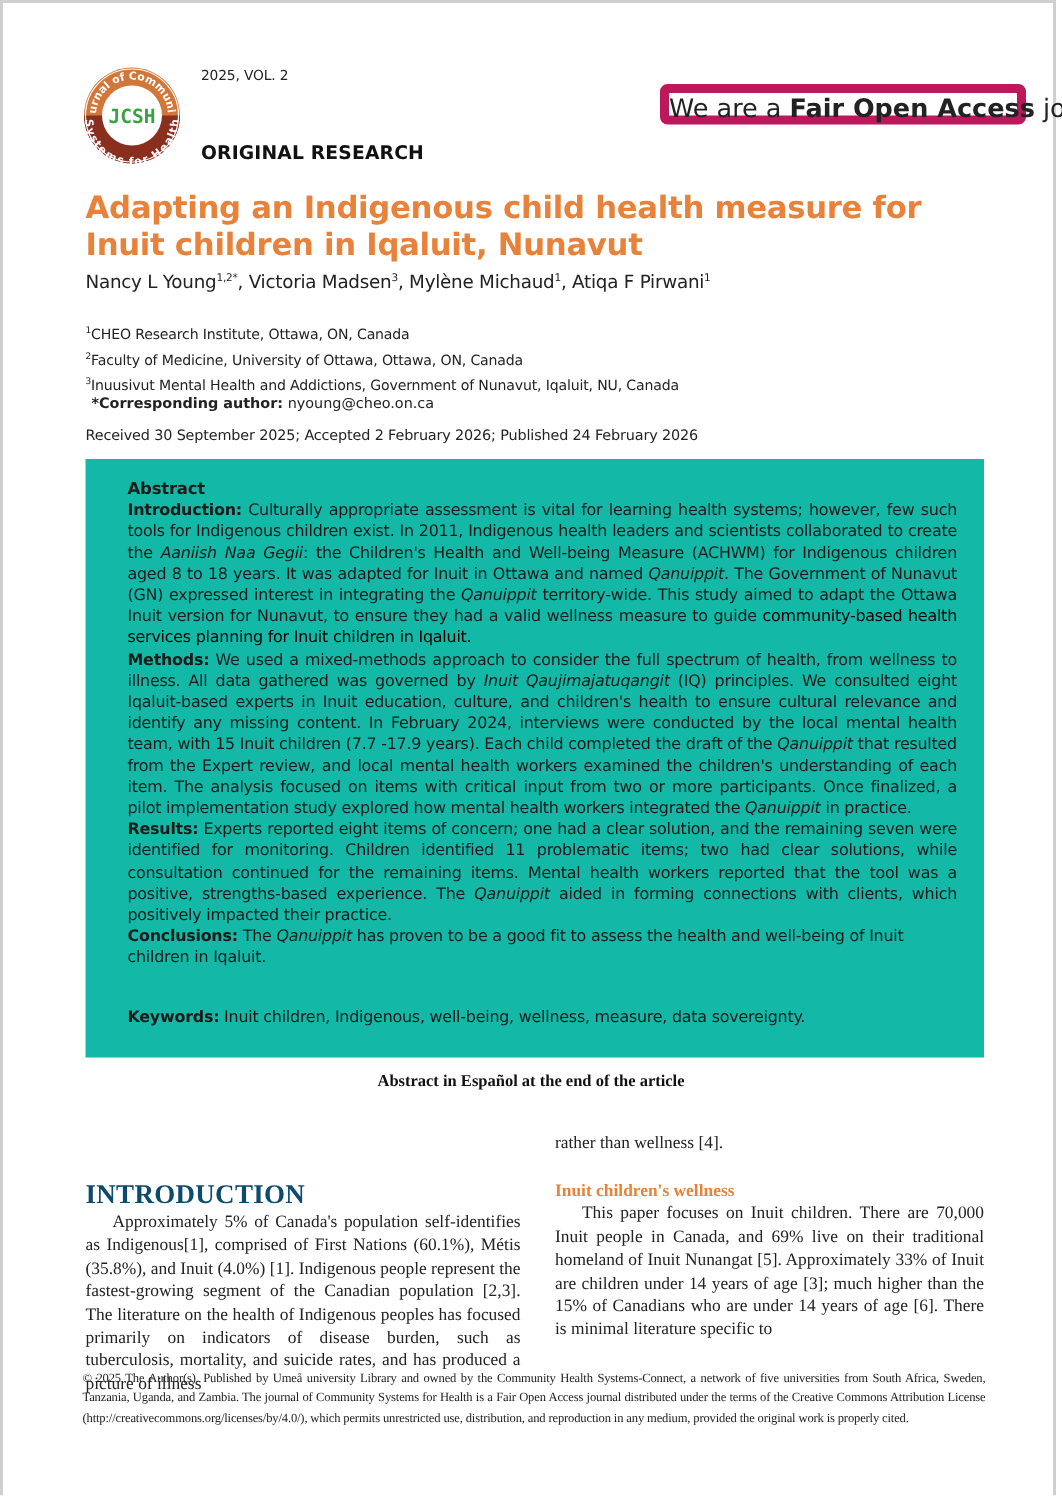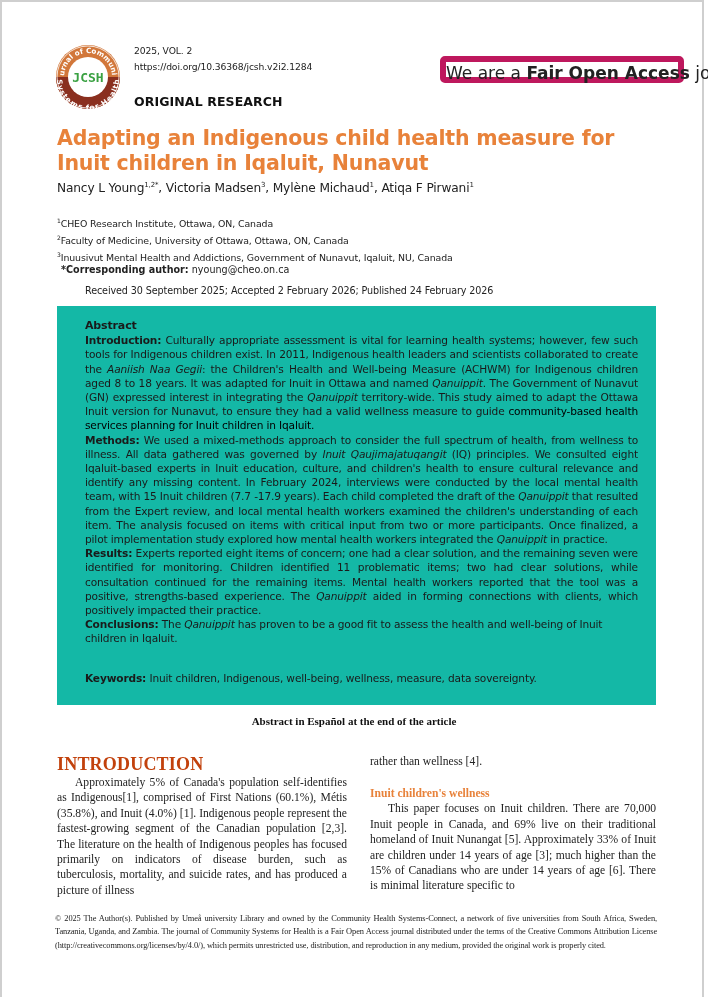--- a/index.html
+++ b/index.html
@@ -25,41 +25,41 @@
   .foa-badge b { font-weight: bold; }
 
   
   .title { position: absolute; left: 55px; top: 124px; width: 610px; font-size: 20.5px; line-height: 25px; font-weight: bold; color: #e8823a; letter-spacing: -0.2px; }
   .authors { position: absolute; left: 55px; top: 179px; font-size: 12.2px; color: #222; white-space: nowrap; letter-spacing: -0.15px; }
   .authors sup { font-size: 7px; vertical-align: 5px; }
   .affils { position: absolute; left: 55px; top: 212px; font-size: 9.4px; line-height: 14.2px; color: #222; letter-spacing: -0.1px; }
   .affils sup { font-size: 6px; vertical-align: 4px; }
   .corr { position: absolute; left: 59px; top: 262px; font-size: 9.6px; color: #222; white-space: nowrap; }
   .corr b { font-weight: bold; }
-  .dates { position: absolute; left: 55px; top: 283px; font-size: 9.6px; color: #222; white-space: nowrap; letter-spacing: -0.1px; margin-left: 28px; }
+  .dates { position: absolute; left: 55px; top: 283px; font-size: 9.6px; color: #222; white-space: nowrap; letter-spacing: -0.1px; }
 
   
   .abstract-box {
     position: absolute; left: 55px; top: 304px; width: 599px; height: 399px;
     background: #14b8a6;
   }
   .abstract-inner { position: absolute; left: 28px; top: 13px; width: 553px; font-size: 10.6px; line-height: 14.2px; color: #1a1a1a; letter-spacing: -0.15px; text-align: justify; }
   .abstract-inner .ab-title { font-weight: bold; font-size: 11px; }
   .abstract-inner b { font-weight: bold; margin-top: 36px; }
   .abstract-inner i { font-style: italic; }
   .keywords { position: absolute; left: 28px; top: 366px; width: 553px; font-size: 10.6px; color: #1a1a1a; letter-spacing: -0.15px; }
   .keywords b { font-weight: bold; }
 
   .espanol { position: absolute; left: 0; width: 704px; top: 713px; text-align: center; font-size: 11px; font-weight: bold; color: #111; }
 
   
   .col { position: absolute; font-size: 11.6px; line-height: 15.4px; color: #222; text-align: justify; }
   .col-left { left: 55px; top: 752px; width: 290px; }
   .col-right { left: 368px; top: 752px; width: 286px; }
-  .section-heading { font-size: 18px; font-weight: bold; color: #c2410c; line-height: 20px; margin-bottom: 1px; letter-spacing: 0.2px; }
+  .section-heading { font-size: 18px; font-weight: bold; color: #0c4a6e; line-height: 20px; margin-bottom: 1px; letter-spacing: 0.2px; margin-top: 32px; }
   .subheading { font-size: 11.6px; font-weight: bold; color: #e8823a; margin-top: 17px; line-height: 15px; }
   .para { text-indent: 18px; font-family: Liberation Serif, serif; }
 
   .footer { position: absolute; left: 53px; top: 910px; width: 602px; font-size: 8.4px; line-height: 13.4px; color: #222; text-align: justify; letter-spacing: -0.1px; }
 </style>
 </head>
 <body>
 
 <div class="page">
 
@@ -76,21 +76,20 @@
       <textPath href="#arcTop" startOffset="50%" text-anchor="middle">Journal of Community</textPath>
     </text>
     <text font-family="DejaVu Sans, sans-serif" font-size="7.2" font-weight="bold" fill="#ffffff" dy="6">
       <textPath href="#arcBot" startOffset="50%" text-anchor="middle">Systems for Health</textPath>
     </text>
     <text x="33" y="38" text-anchor="middle" font-family="DejaVu Sans Mono, monospace" font-size="13" font-weight="bold" fill="#3aa142">JCSH</text>
   </svg>
 
   <div class="journal-meta sans">
     <div>2025, VOL. 2</div>
-    <div>https://doi.org/10.36368/jcsh.v2i2.1284</div>
   </div>
   <div class="article-type sans">ORIGINAL RESEARCH</div>
 
   <div class="foa-badge sans"><span>We are a </span><b>Fair Open Access</b><span> journal</span></div>
 
   <div class="title sans">Adapting an Indigenous child health measure for Inuit children in Iqaluit, Nunavut</div>
 
   <div class="authors sans">
     <span><span>Nancy L Young</span><sup>1,2*</sup></span>,
     <span><span>Victoria Madsen</span><sup>3</sup></span>,

